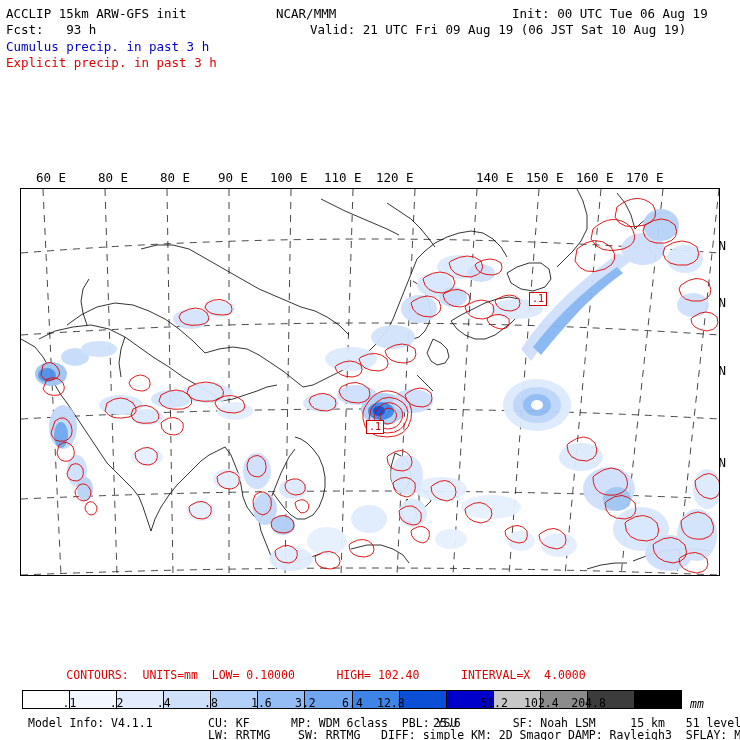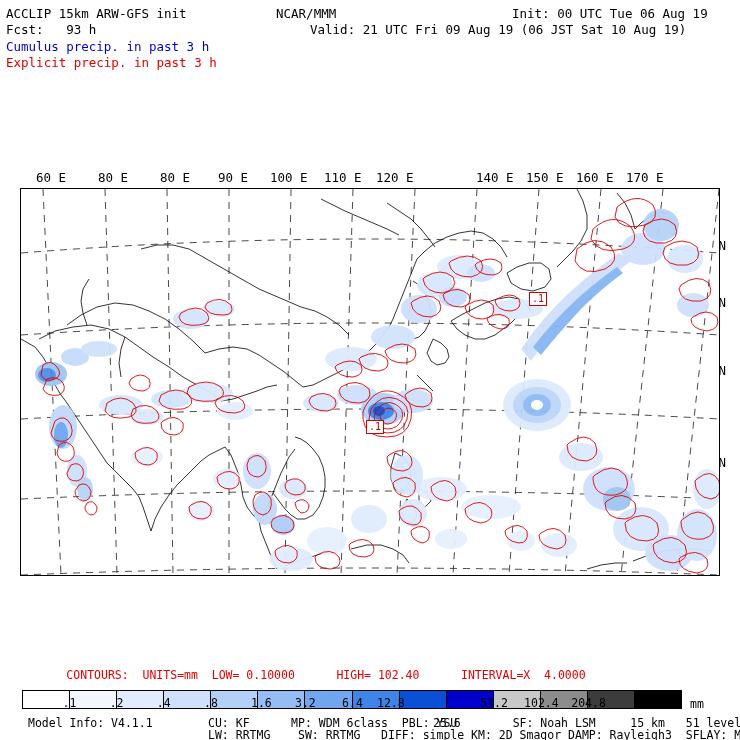--- a/index.html
+++ b/index.html
@@ -22,21 +22,21 @@
   }
   #map-svg{position:absolute;left:0;top:0;}
 
   .axlab{position:absolute;font-size:12.5px;white-space:pre;}
 
   
   #cbar{position:absolute;left:22px;top:690px;width:660px;height:19px;border:1px solid #000;box-sizing:border-box;display:flex;}
   #cbar div{flex:1 1 auto;height:100%;border-right:1px solid #000;box-sizing:border-box;}
   #cbar div:last-child{border-right:none;}
   .cbtick{position:absolute;font-size:11.5px;top:696px;white-space:pre;}
-  #cbar-unit{position:absolute;left:690px;top:697px;font-size:11.5px;}
+  #cbar-unit{position:absolute;left:690px;top:697px;font-size:11.5px;font-style:italic;}
 
   .contour-line{position:absolute;top:668px;width:652px;text-align:center;font-size:11.5px;white-space:pre;color:#e00000;}
 
   .footer{position:absolute;font-size:11.5px;white-space:pre;}
 
   .tcbox{position:absolute;border:1px solid #cc0000;background:#fff;color:#cc0000;
          font-size:10px;line-height:10px;padding:1px 2px;font-family:"DejaVu Sans Mono",monospace;}
 </style>
 </head>
 <body>

